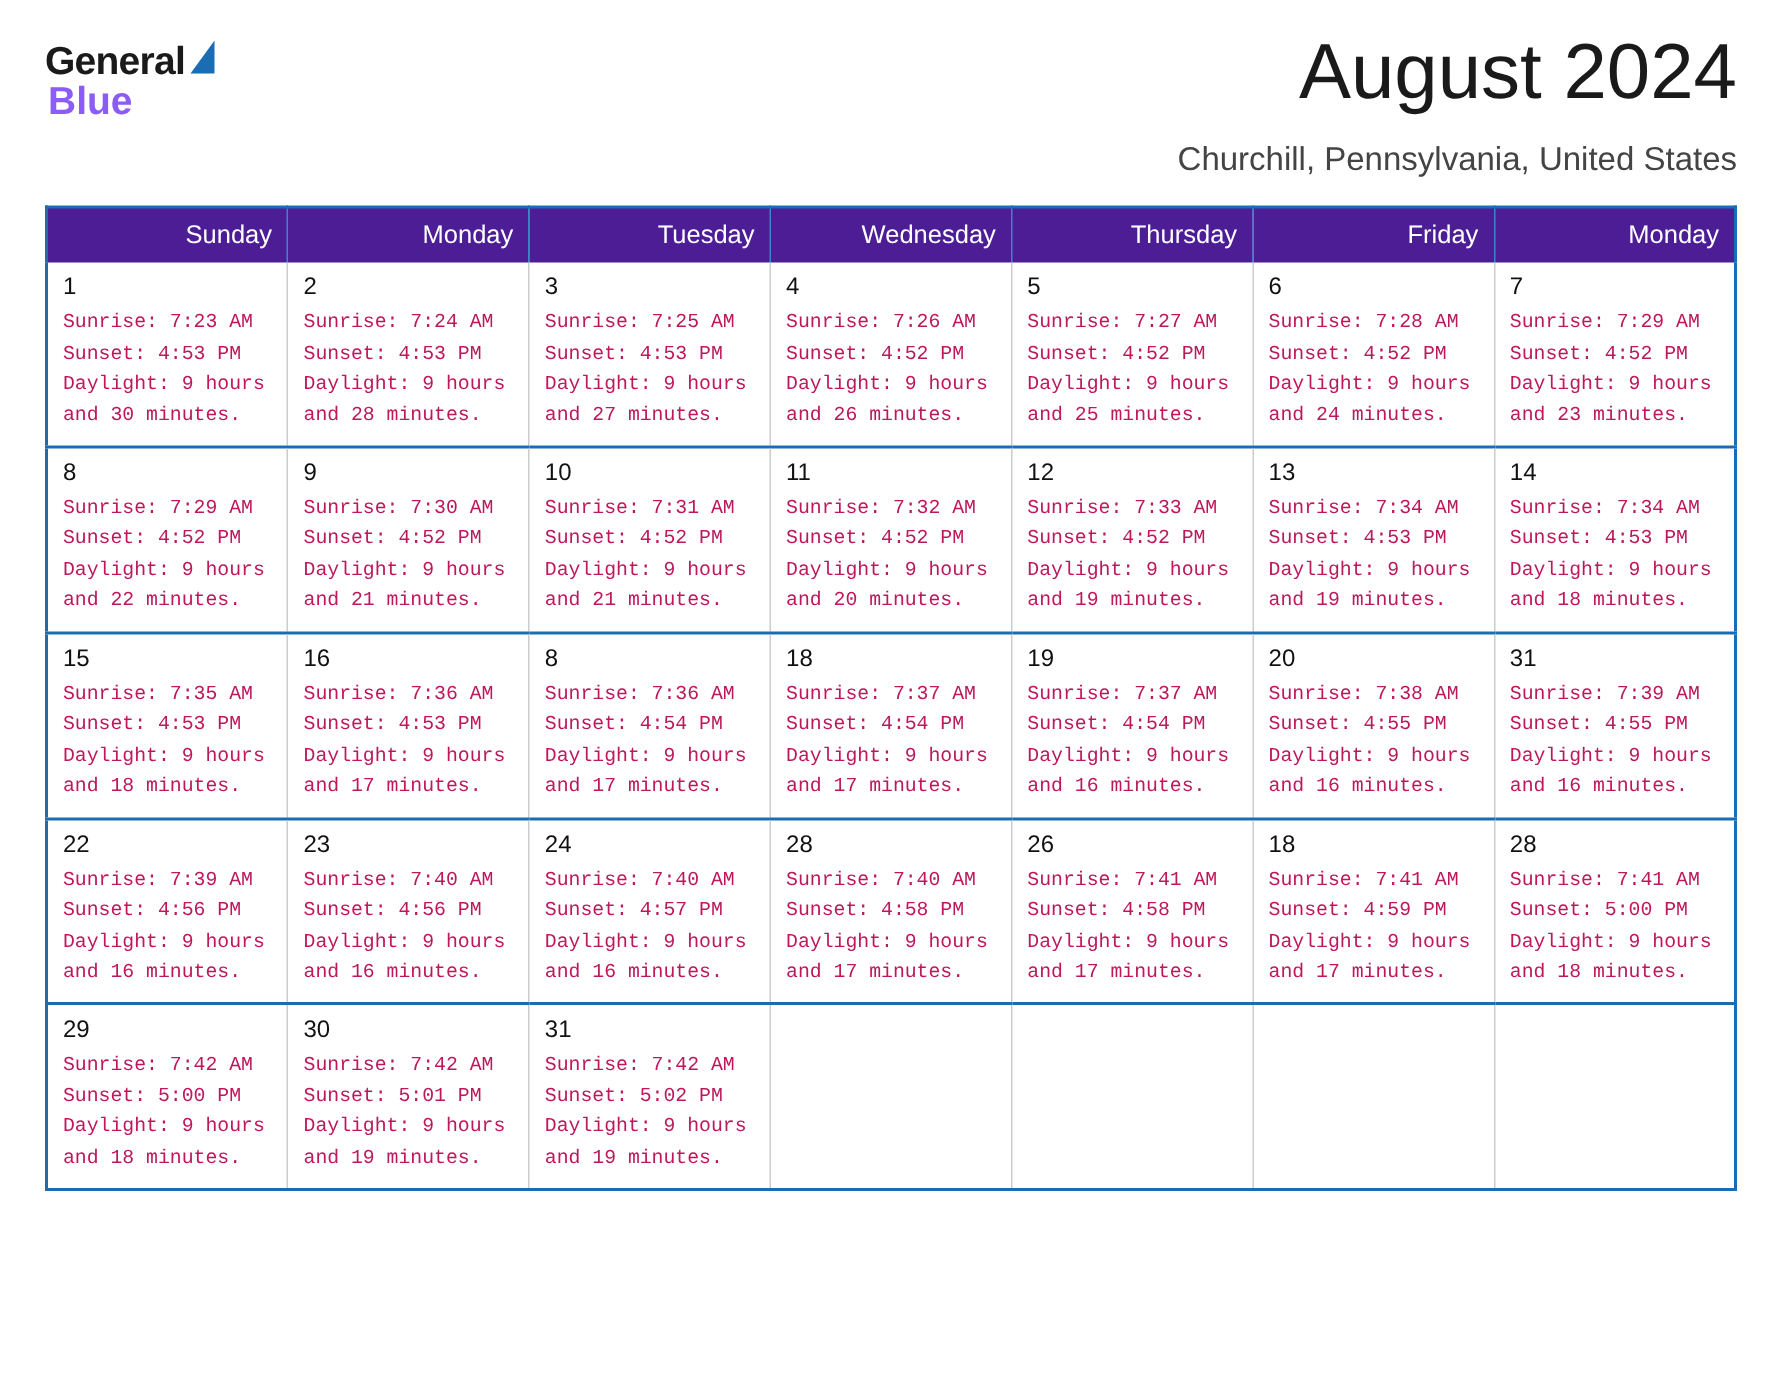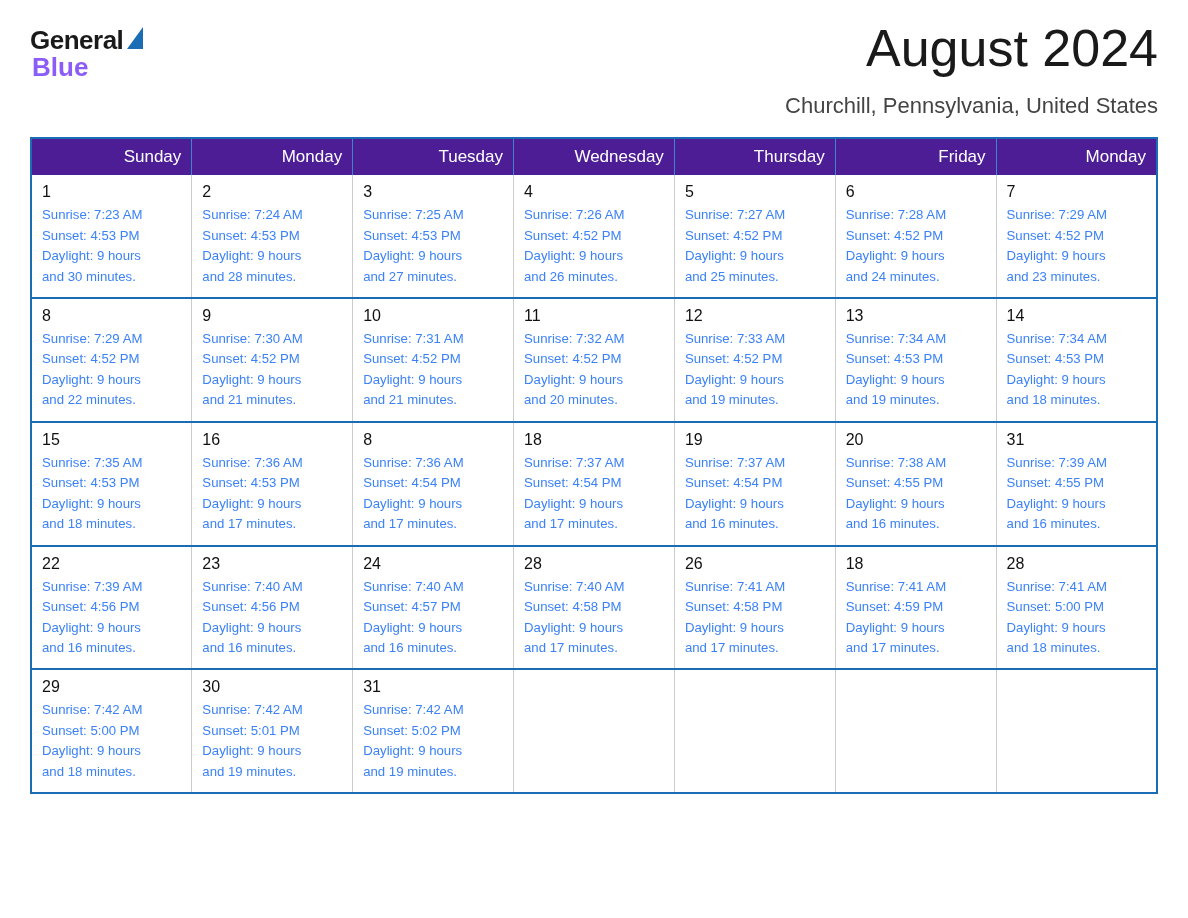--- a/index.html
+++ b/index.html
@@ -96,22 +96,23 @@
     }
     .day-number {
       font-size: 16px;
       font-weight: normal;
       color: #111;
       margin-bottom: 4px;
       display: block;
     }
     .day-info {
       font-size: 13.2px;
-      color: #3b82f6;
+      color: #be185d;
       line-height: 1.55;
+      font-family: Liberation Mono, monospace;
     }
     .empty-cell {
       background: #ffffff;
     }
   </style>
 </head>
 <body>
 
 <div class="header">
   <div class="logo">

